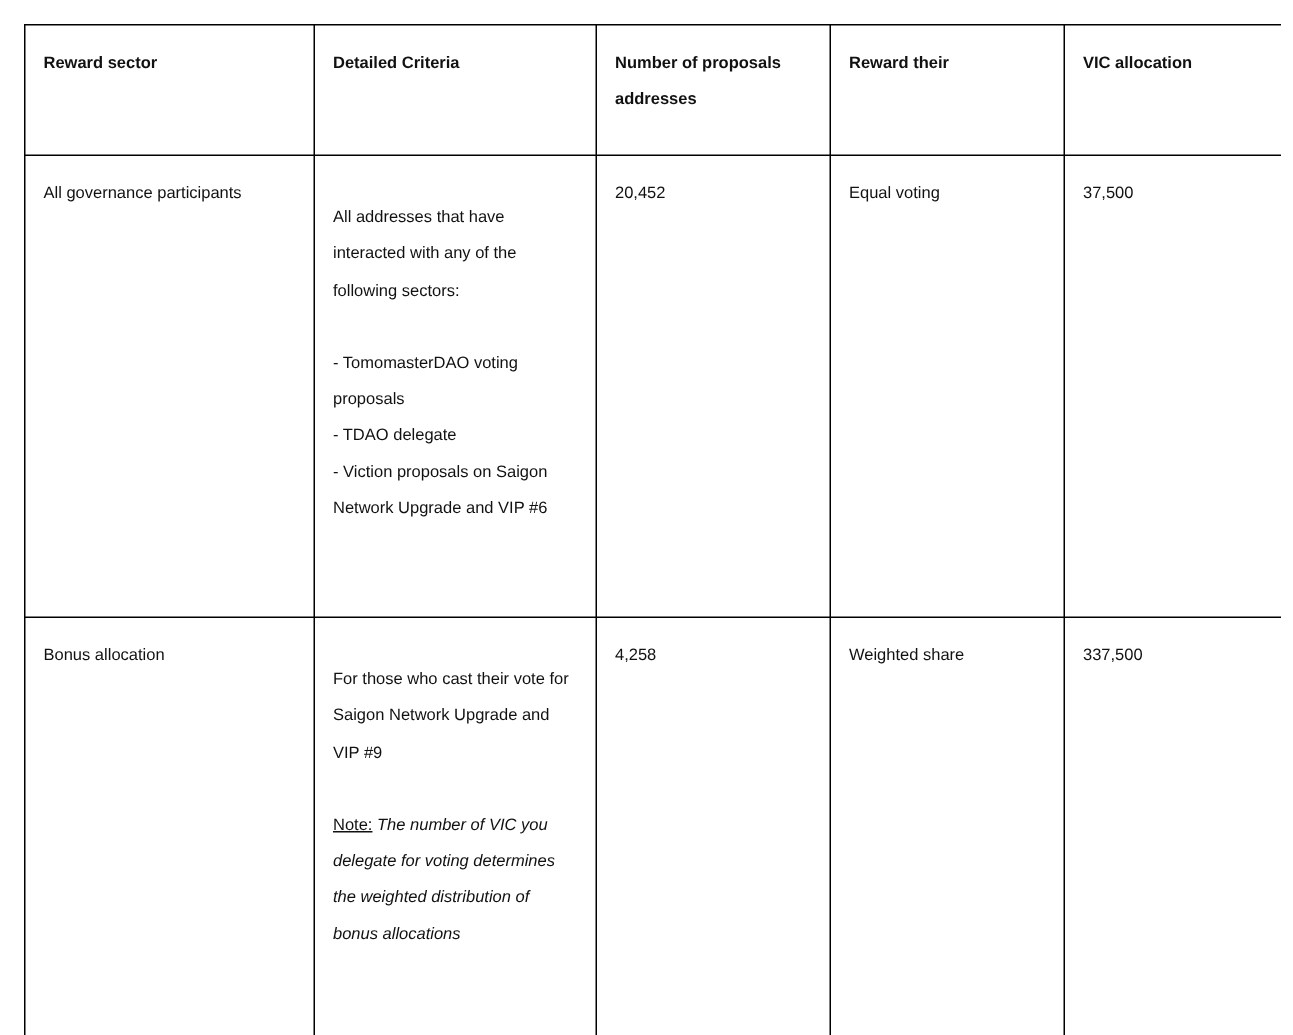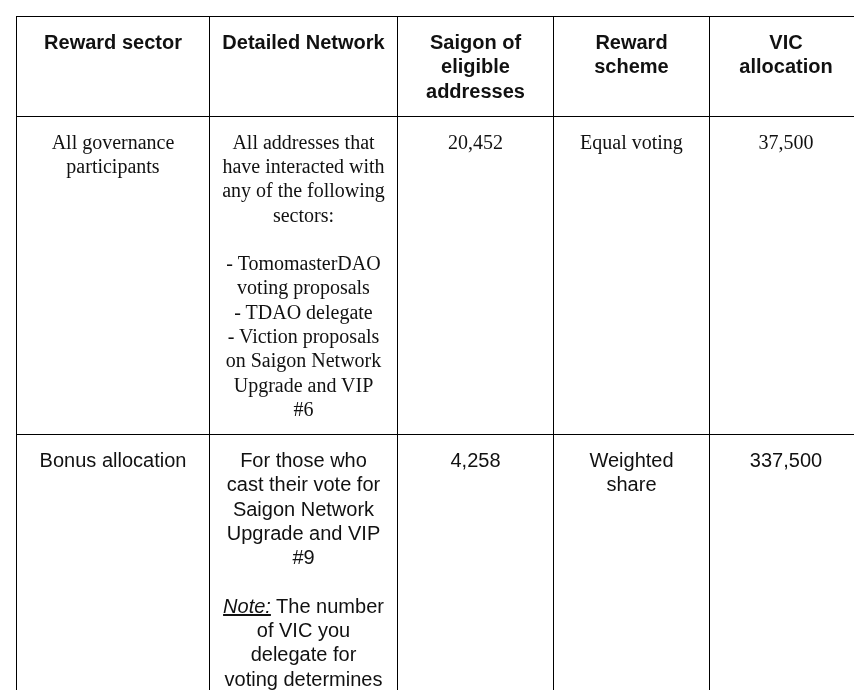--- a/index.html
+++ b/index.html
@@ -11,61 +11,61 @@
   }
   table.rewards {
     border-collapse: collapse;
     table-layout: fixed;
     width: 846px;
   }
   table.rewards th,
   table.rewards td {
     border: 1px solid #000000;
     vertical-align: top;
-    text-align: center;
+    text-align: left;
     padding: 13px 12px 13px 12px;
-    font-size: 20px;
+    font-size: 11px;
     line-height: 24.3px;
     font-weight: normal;
     overflow-wrap: break-word;
   }
   table.rewards th {
     font-weight: bold;
   }
   tr.header-row th { height: 60px; }
-  tr.row-1 td { height: 281px; font-family: Liberation Serif, serif; }
+  tr.row-1 td { height: 281px; }
   tr.row-2 td { height: 258px; }
 
-  td p { margin: 0 0 24px 0; }
+  td p { margin: 16px 0 24px 0; }
   td p:last-child { margin-bottom: 0; }
   .criteria-line { display: block; }
   .note-label {
-    font-style: italic;
     text-decoration: underline;
   }
   .note-text {
+    font-style: italic;
   }
 </style>
 </head>
 <body>
 
 <table class="rewards">
   <colgroup>
     <col style="width:193px">
     <col style="width:188px">
     <col style="width:156px">
     <col style="width:156px">
     <col style="width:153px">
   </colgroup>
   <thead>
     <tr class="header-row">
       <th>Reward sector</th>
-      <th>Detailed Network</th>
-      <th>Saigon of eligible addresses</th>
-      <th>Reward scheme</th>
+      <th>Detailed Criteria</th>
+      <th>Number of proposals addresses</th>
+      <th>Reward their</th>
       <th>VIC allocation</th>
     </tr>
   </thead>
   <tbody>
     <tr class="row-1">
       <td>All governance participants</td>
       <td>
         <p>All addresses that have interacted with any of the following sectors:</p>
         <p>
           <span class="criteria-line">- TomomasterDAO voting proposals</span>

